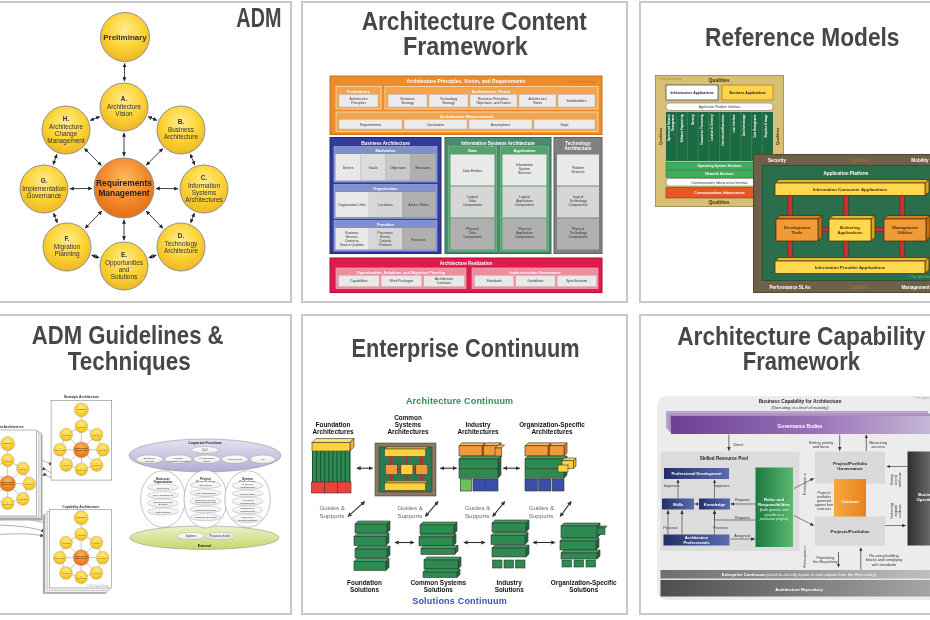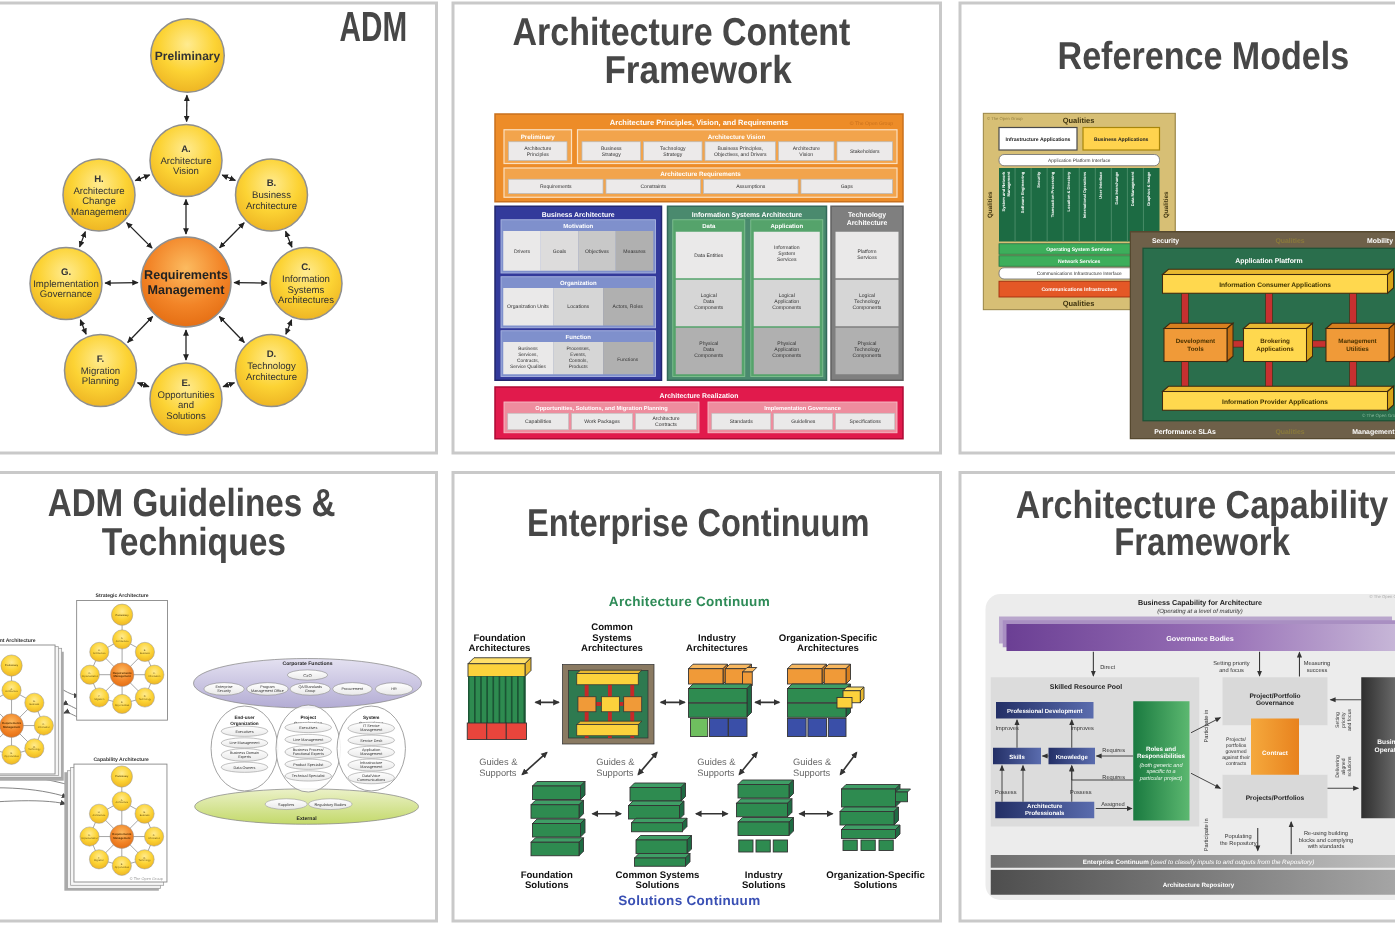--- a/index.html
+++ b/index.html
@@ -15,22 +15,22 @@
 </head>
 <body>
 
 <div class="panel r1" style="left:-35px;"></div>
 <div class="panel r1" style="left:301px;"></div>
 <div class="panel r1" style="left:639px;"></div>
 <div class="panel r2" style="left:-35px;"></div>
 <div class="panel r2" style="left:301px;"></div>
 <div class="panel r2" style="left:639px;"></div>
 
-<div class="tl" style="left:49px;top:4.8px;text-decoration:underline;"><span style="transform:scaleX(0.706);font-size:28px;">ADM</span></div>
-<div class="tl" style="left:254px;top:7.5px;"><span style="transform:scaleX(0.871)">Architecture Content</span></div>
+<div class="tl" style="left:59px;top:4.8px;text-decoration:underline;"><span style="transform:scaleX(0.706);font-size:28px;">ADM</span></div>
+<div class="tl" style="left:274px;top:7.5px;"><span style="transform:scaleX(0.871)">Architecture Content</span></div>
 <div class="tl" style="left:265.5px;top:32.5px;"><span style="transform:scaleX(0.9)">Framework</span></div>
 <div class="tl" style="left:602px;top:24px;"><span style="transform:scaleX(0.874)">Reference Models</span></div>
 <div class="tl" style="left:-72px;top:322.3px;"><span style="transform:scaleX(0.851)">ADM Guidelines &amp;</span></div>
 <div class="tl" style="left:-71px;top:347.6px;"><span style="transform:scaleX(0.862)">Techniques</span></div>
 <div class="tl" style="left:265.3px;top:335.4px;"><span style="transform:scaleX(0.836)">Enterprise Continuum</span></div>
 <div class="tl" style="left:601.5px;top:323.3px;"><span style="transform:scaleX(0.872)">Architecture Capability</span></div>
 <div class="tl" style="left:601.5px;top:347.6px;"><span style="transform:scaleX(0.845)">Framework</span></div>
 
 <svg style="left:0px;top:1px;" width="290" height="301" viewBox="0 0 290 301">
 <defs>

